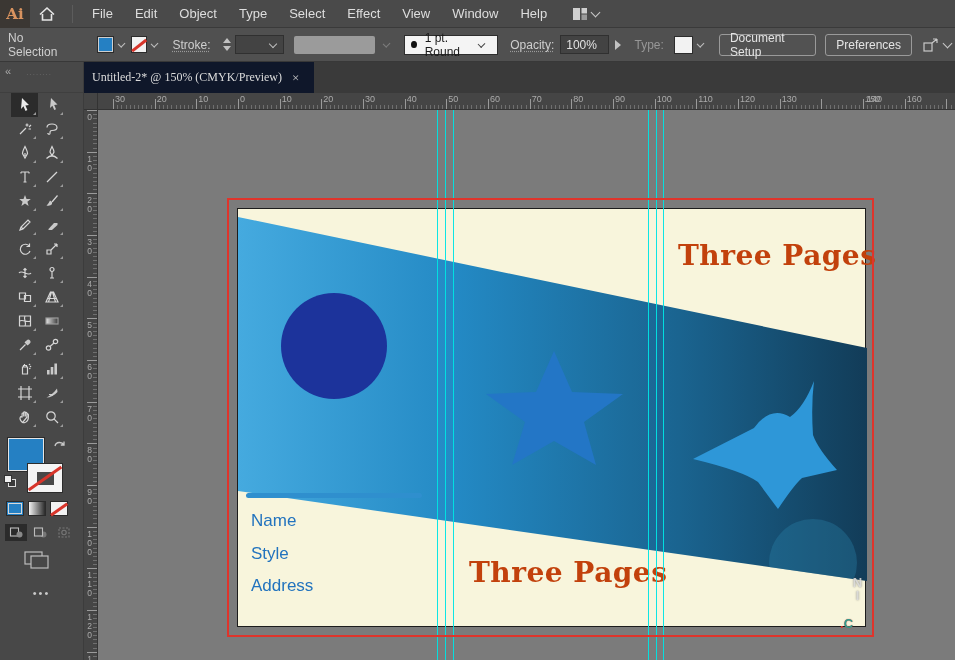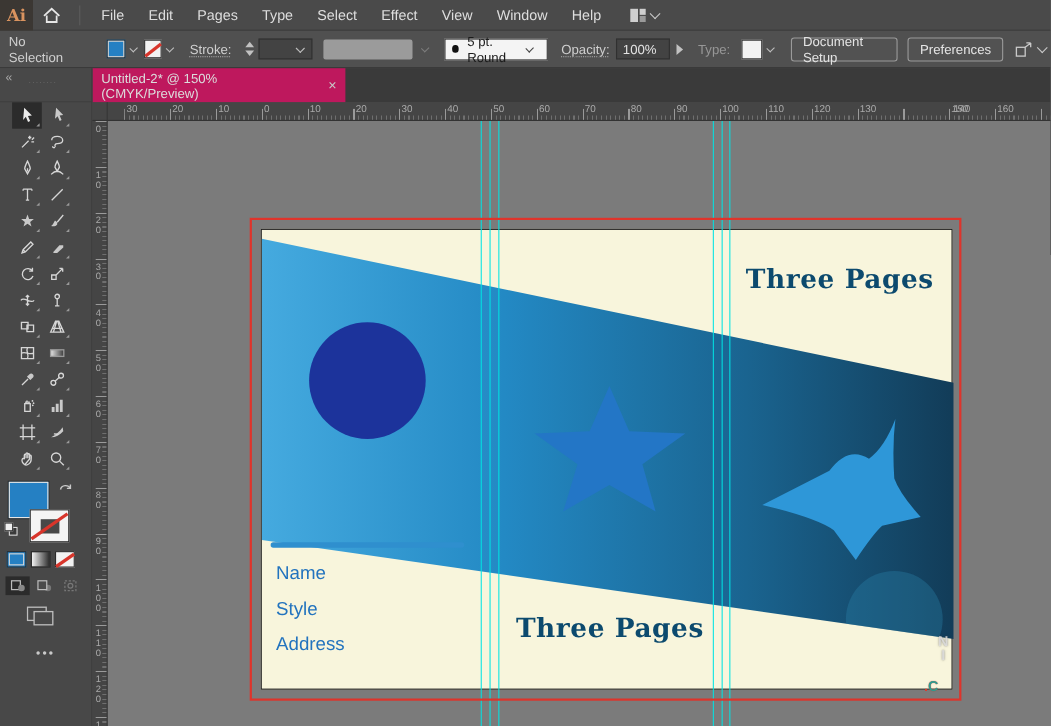--- a/index.html
+++ b/index.html
@@ -51,22 +51,22 @@
     color:#E2E2E2; display:flex; align-items:center; padding-left:5px; }
   .arrow-right { width:0; height:0; border-top:5px solid transparent; border-bottom:5px solid transparent;
     border-left:6px solid #c2c2c2; margin:0 8px 0 6px; }
   .cb-btn { height:22px; border:1px solid #9a9a9a; border-radius:3px; color:#E4E4E4;
     display:flex; align-items:center; padding:0 10px; margin-left:9px; background:#525252; }
   .style-swatch { width:22px; height:18px; background:#F2F2F2; border:1px solid #2c2c2c; margin-left:4px; }
   .grey { color:#979797; }
 
   
   #tabbar { position:absolute; left:84px; top:62px; width:871px; height:31px; background:#3A3A3A; }
-  #doc-tab { position:absolute; left:0; top:0; width:230px; height:31px; background:#be185d;
-    display:flex; align-items:center; color:#DCDCDC; font-size:12px; padding:0 8px; }
+  #doc-tab { position:absolute; left:0; top:0; width:230px; height:31px; background:#0f172a;
+    display:flex; align-items:center; color:#DCDCDC; font-size:12px; padding:0 8px;font-family:Liberation Serif, serif; }
   #tab-close { margin-left:10px; color:#C8C8C8; font-size:13px; }
 
   
   #dock { position:absolute; left:0; top:62px; width:84px; height:598px; background:#484848;
     border-right:1px solid #3c3c3c; }
   #dock-header { position:relative; height:31px; border-bottom:1px solid #3f3f3f; }
   #dock-collapse { position:absolute; left:5px; top:3px; color:#A9A9A9; font-size:11px; letter-spacing:-1px; }
   #dock-grip { position:absolute; left:26px; top:8px; color:#6e6e6e; font-size:8px; letter-spacing:1px; }
   .tool-row { display:flex; padding-left:11px; }
   .tool { width:27px; height:24px; display:flex; align-items:center; justify-content:center; position:relative; }
@@ -127,21 +127,21 @@
 
   
   #canvas { position:absolute; left:98px; top:110px; width:857px; height:550px; background:#7B7B7B; overflow:hidden; }
   #artboard { position:absolute; left:139px; top:98px; width:629px; height:419px;
     background:#F8F5DC; border:1px solid #1c1c1c; }
   #bleed-rect { position:absolute; left:129px; top:88px; width:647px; height:439px;
     border:2px solid #DF342B; pointer-events:none; }
   .guide { position:absolute; top:0; width:1px; height:550px; background:#00E4E4; opacity:.95; }
   #artboard svg.art { position:absolute; left:0; top:0; }
   .headline { position:absolute; font-family:"DejaVu Serif", serif; font-weight:bold;
-    font-size:24px; color:#0c4a6e; letter-spacing:.5px; white-space:nowrap; }
+    font-size:28px; color:#c2410c; letter-spacing:.5px; white-space:nowrap; }
   #headline-top { left:440px; top:30px; }
   #headline-bottom { left:231px; top:347px; }
   #divider { position:absolute; left:8px; top:284px; width:176px; height:5px;
     background:#2F8FCE; border-radius:3px; }
   .contact { position:absolute; left:13px; font-size:17px; color:#2273BE; }
   #contact-0 { top:302px; } #contact-1 { top:335px; } #contact-2 { top:367px; }
   #wm-side { position:absolute; left:752px; top:465px; writing-mode:vertical-rl; text-orientation:upright;
     font-size:13px; font-weight:bold; color:rgba(225,225,225,.85); text-shadow:0 0 2px rgba(60,60,60,.6);
     letter-spacing:-2px; }
   #wm-corner { position:absolute; left:742px; top:506px; font-size:13px; font-weight:bold; }
@@ -155,21 +155,21 @@
   <div id="menubar">
     <div id="ai-logo">Ai</div>
     <div class="mb-icon">
       <svg width="18" height="16" viewBox="0 0 18 16">
           <path d="M2 8.5L9 2l7 6.5M4.5 8v6h9V8" stroke="#E6E6E6" fill="none" stroke-width="1.6"></path>
         </svg>
     </div>
     <div class="sep"></div>
     <div class="menu-item">File</div>
     <div class="menu-item">Edit</div>
-    <div class="menu-item">Pages</div>
+    <div class="menu-item">Object</div>
     <div class="menu-item">Type</div>
     <div class="menu-item">Select</div>
     <div class="menu-item">Effect</div>
     <div class="menu-item">View</div>
     <div class="menu-item">Window</div>
     <div class="menu-item">Help</div>
     <div id="workspace-group">
       <svg width="16" height="14" viewBox="0 0 16 14">
         <rect x="1" y="1" width="7" height="12" fill="#CFCFCF"></rect>
         <rect x="9.5" y="1" width="5.5" height="5.5" fill="#CFCFCF"></rect>
@@ -190,21 +190,21 @@
         <span class="tri-up"></span>
         <span class="tri-down"></span>
       </div>
     <div class="combo-dark">
         <span class="dd-chev"></span>
       </div>
     <div class="brush-disabled"></div>
     <span class="dd-chev" style="border-color:#7c7c7c"></span>
     <div class="combo-white">
       <span class="bullet"></span>
-      <span>5 pt. Round</span>
+      <span>1 pt. Round</span>
       <span class="dd-chev"></span>
     </div>
     <span class="cb-label cb-link" style="margin-left:12px">Opacity:</span>
     <div class="opacity-field">
       <span>100%</span>
     </div>
     <span class="arrow-right"></span>
     <span class="cb-label grey">Type:</span>
     <div class="style-swatch"></div>
     <span class="dd-chev"></span>

